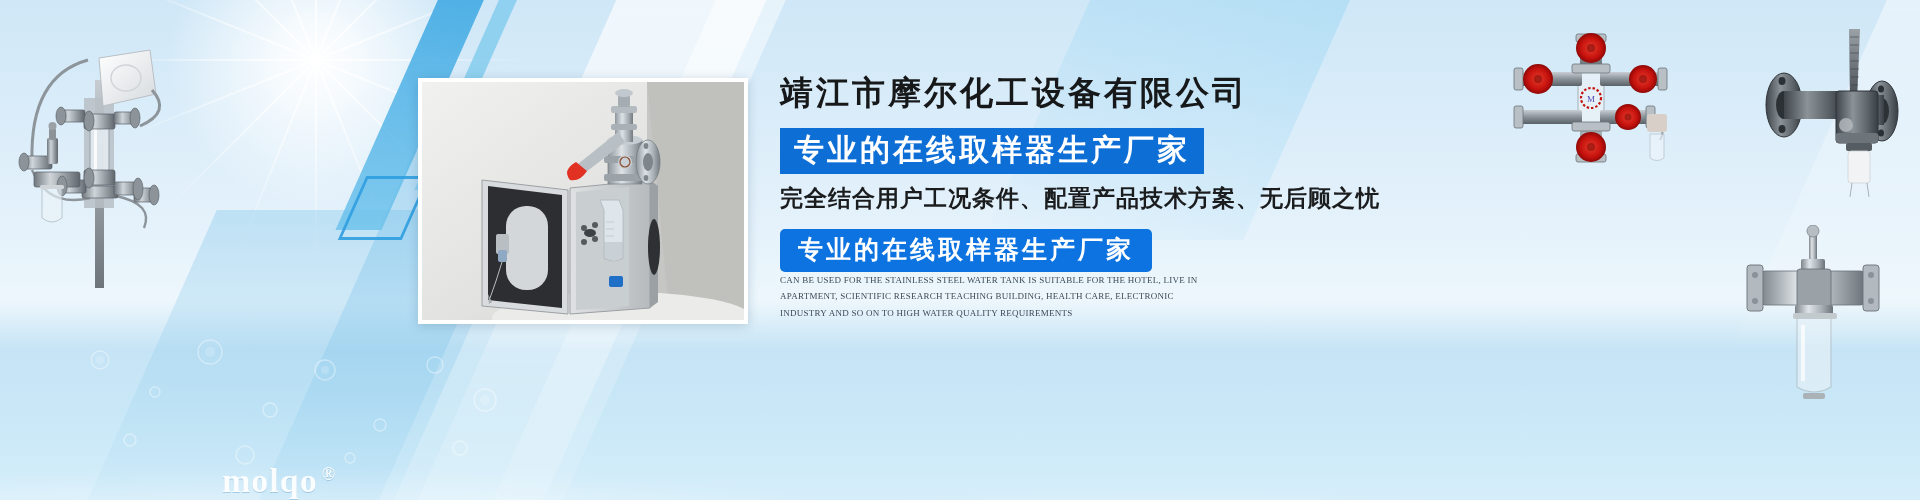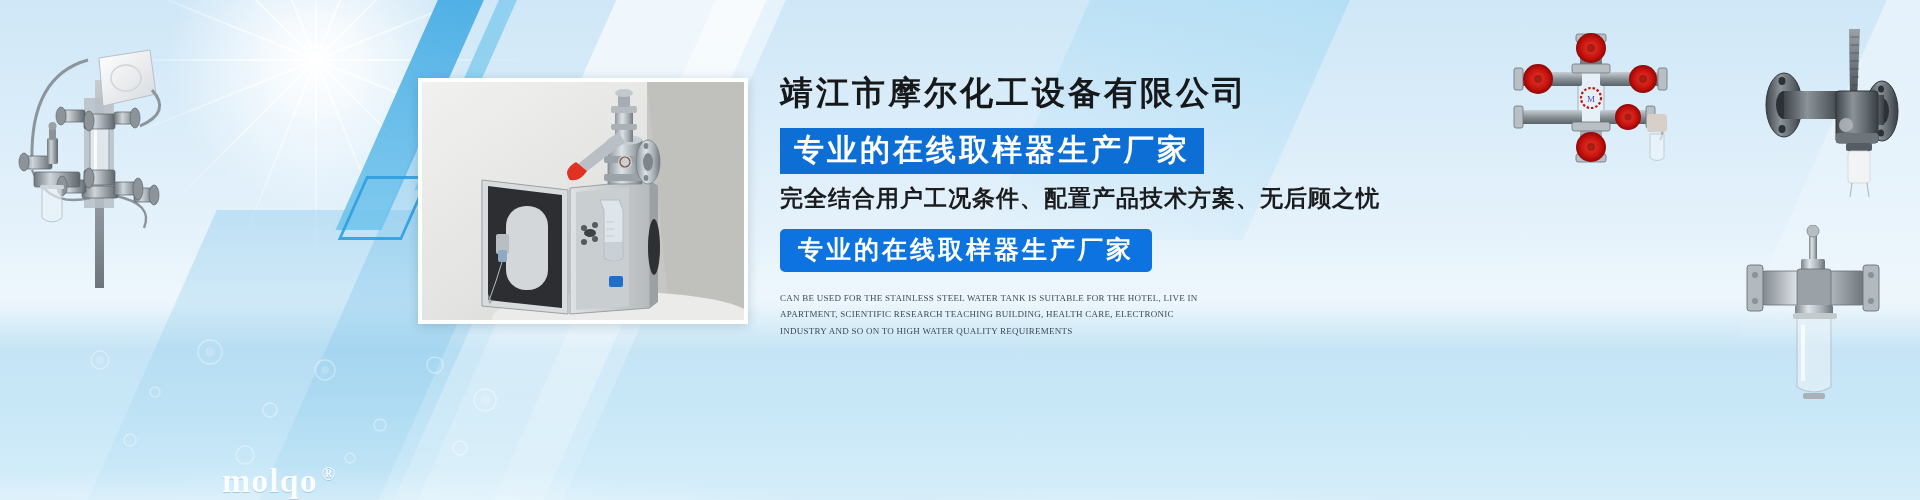--- a/index.html
+++ b/index.html
@@ -124,21 +124,20 @@
     font-size:25px;
     font-weight:700;
     letter-spacing:3px;
     padding:8px 18px 10px 18px;
     border-radius:5px;
     line-height:1;
     white-space:nowrap;
   }
 
   .eng-desc {
-    margin-top:18px;
     width:420px;
     font-family:"Liberation Serif", serif;
     font-size:9px;
     line-height:1.85;
     letter-spacing:.25px;
     color:#3d4a57;
     text-transform:uppercase;
   }
 
   

